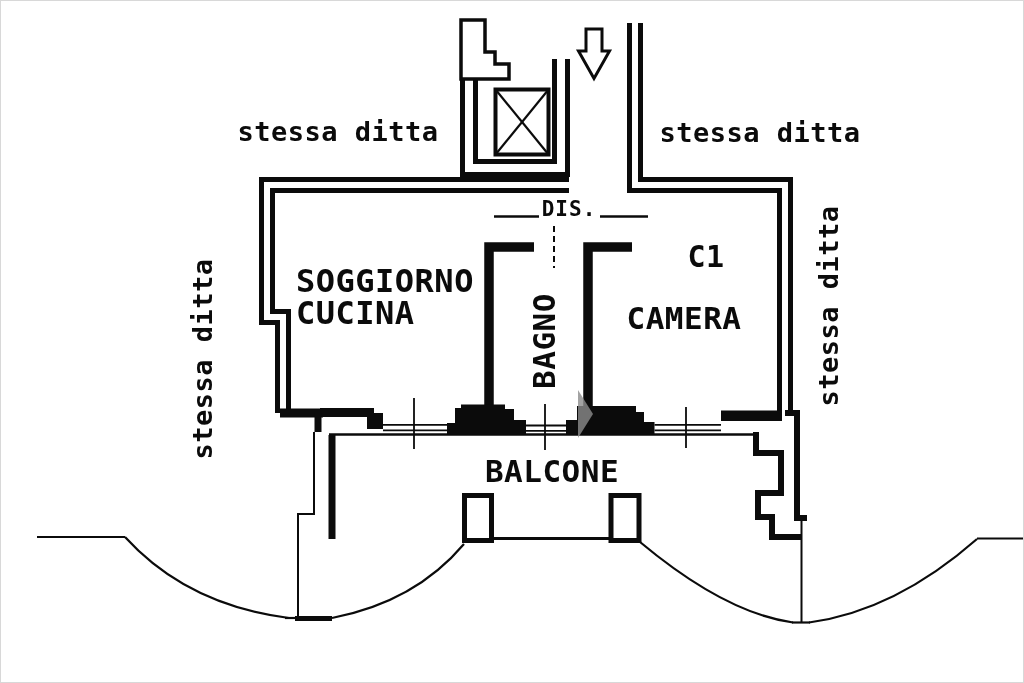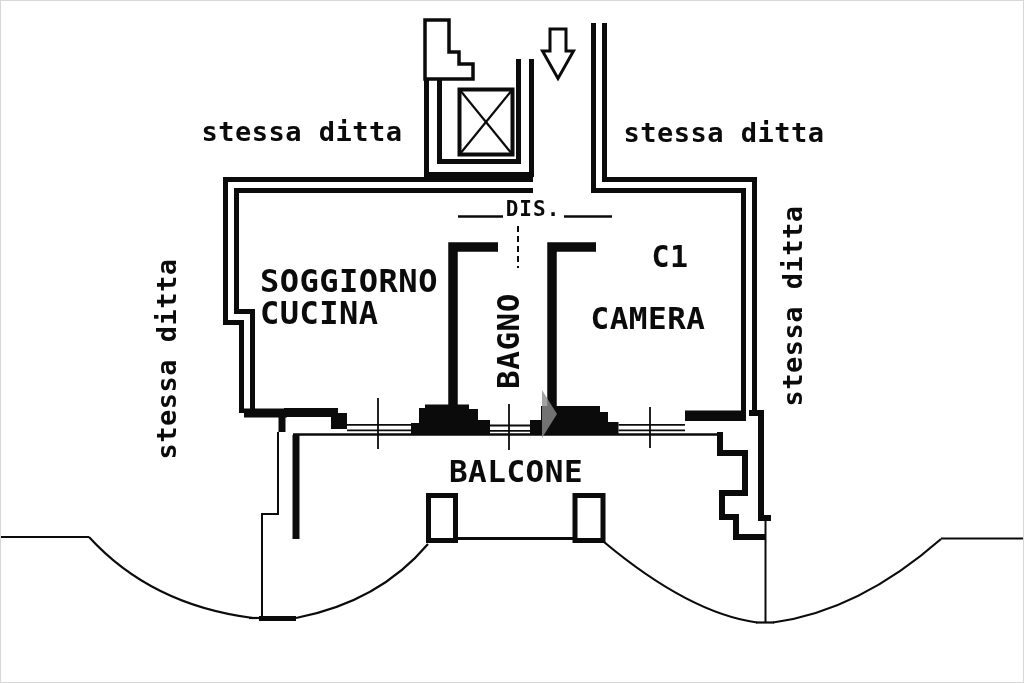--- a/index.html
+++ b/index.html
@@ -4,20 +4,21 @@
 <style>
   html,body{margin:0;padding:0;background:#ffffff;}
   .plan-wrap{
     position:relative;
     width:1024px;height:683px;
     background:#ffffff;
     border:1px solid #d8d8d8;
     box-sizing:border-box;
     overflow:hidden;
     font-family:"DejaVu Sans Mono","Liberation Mono",monospace;
+    padding-left:36px;
   }
   svg{display:block;}
   text{
     font-family:"DejaVu Sans Mono","Liberation Mono",monospace;
     font-weight:bold;
     fill:#0b0b0b;
     letter-spacing:0.5px;
   }
   .lbl-small{letter-spacing:1px;}
 </style>

